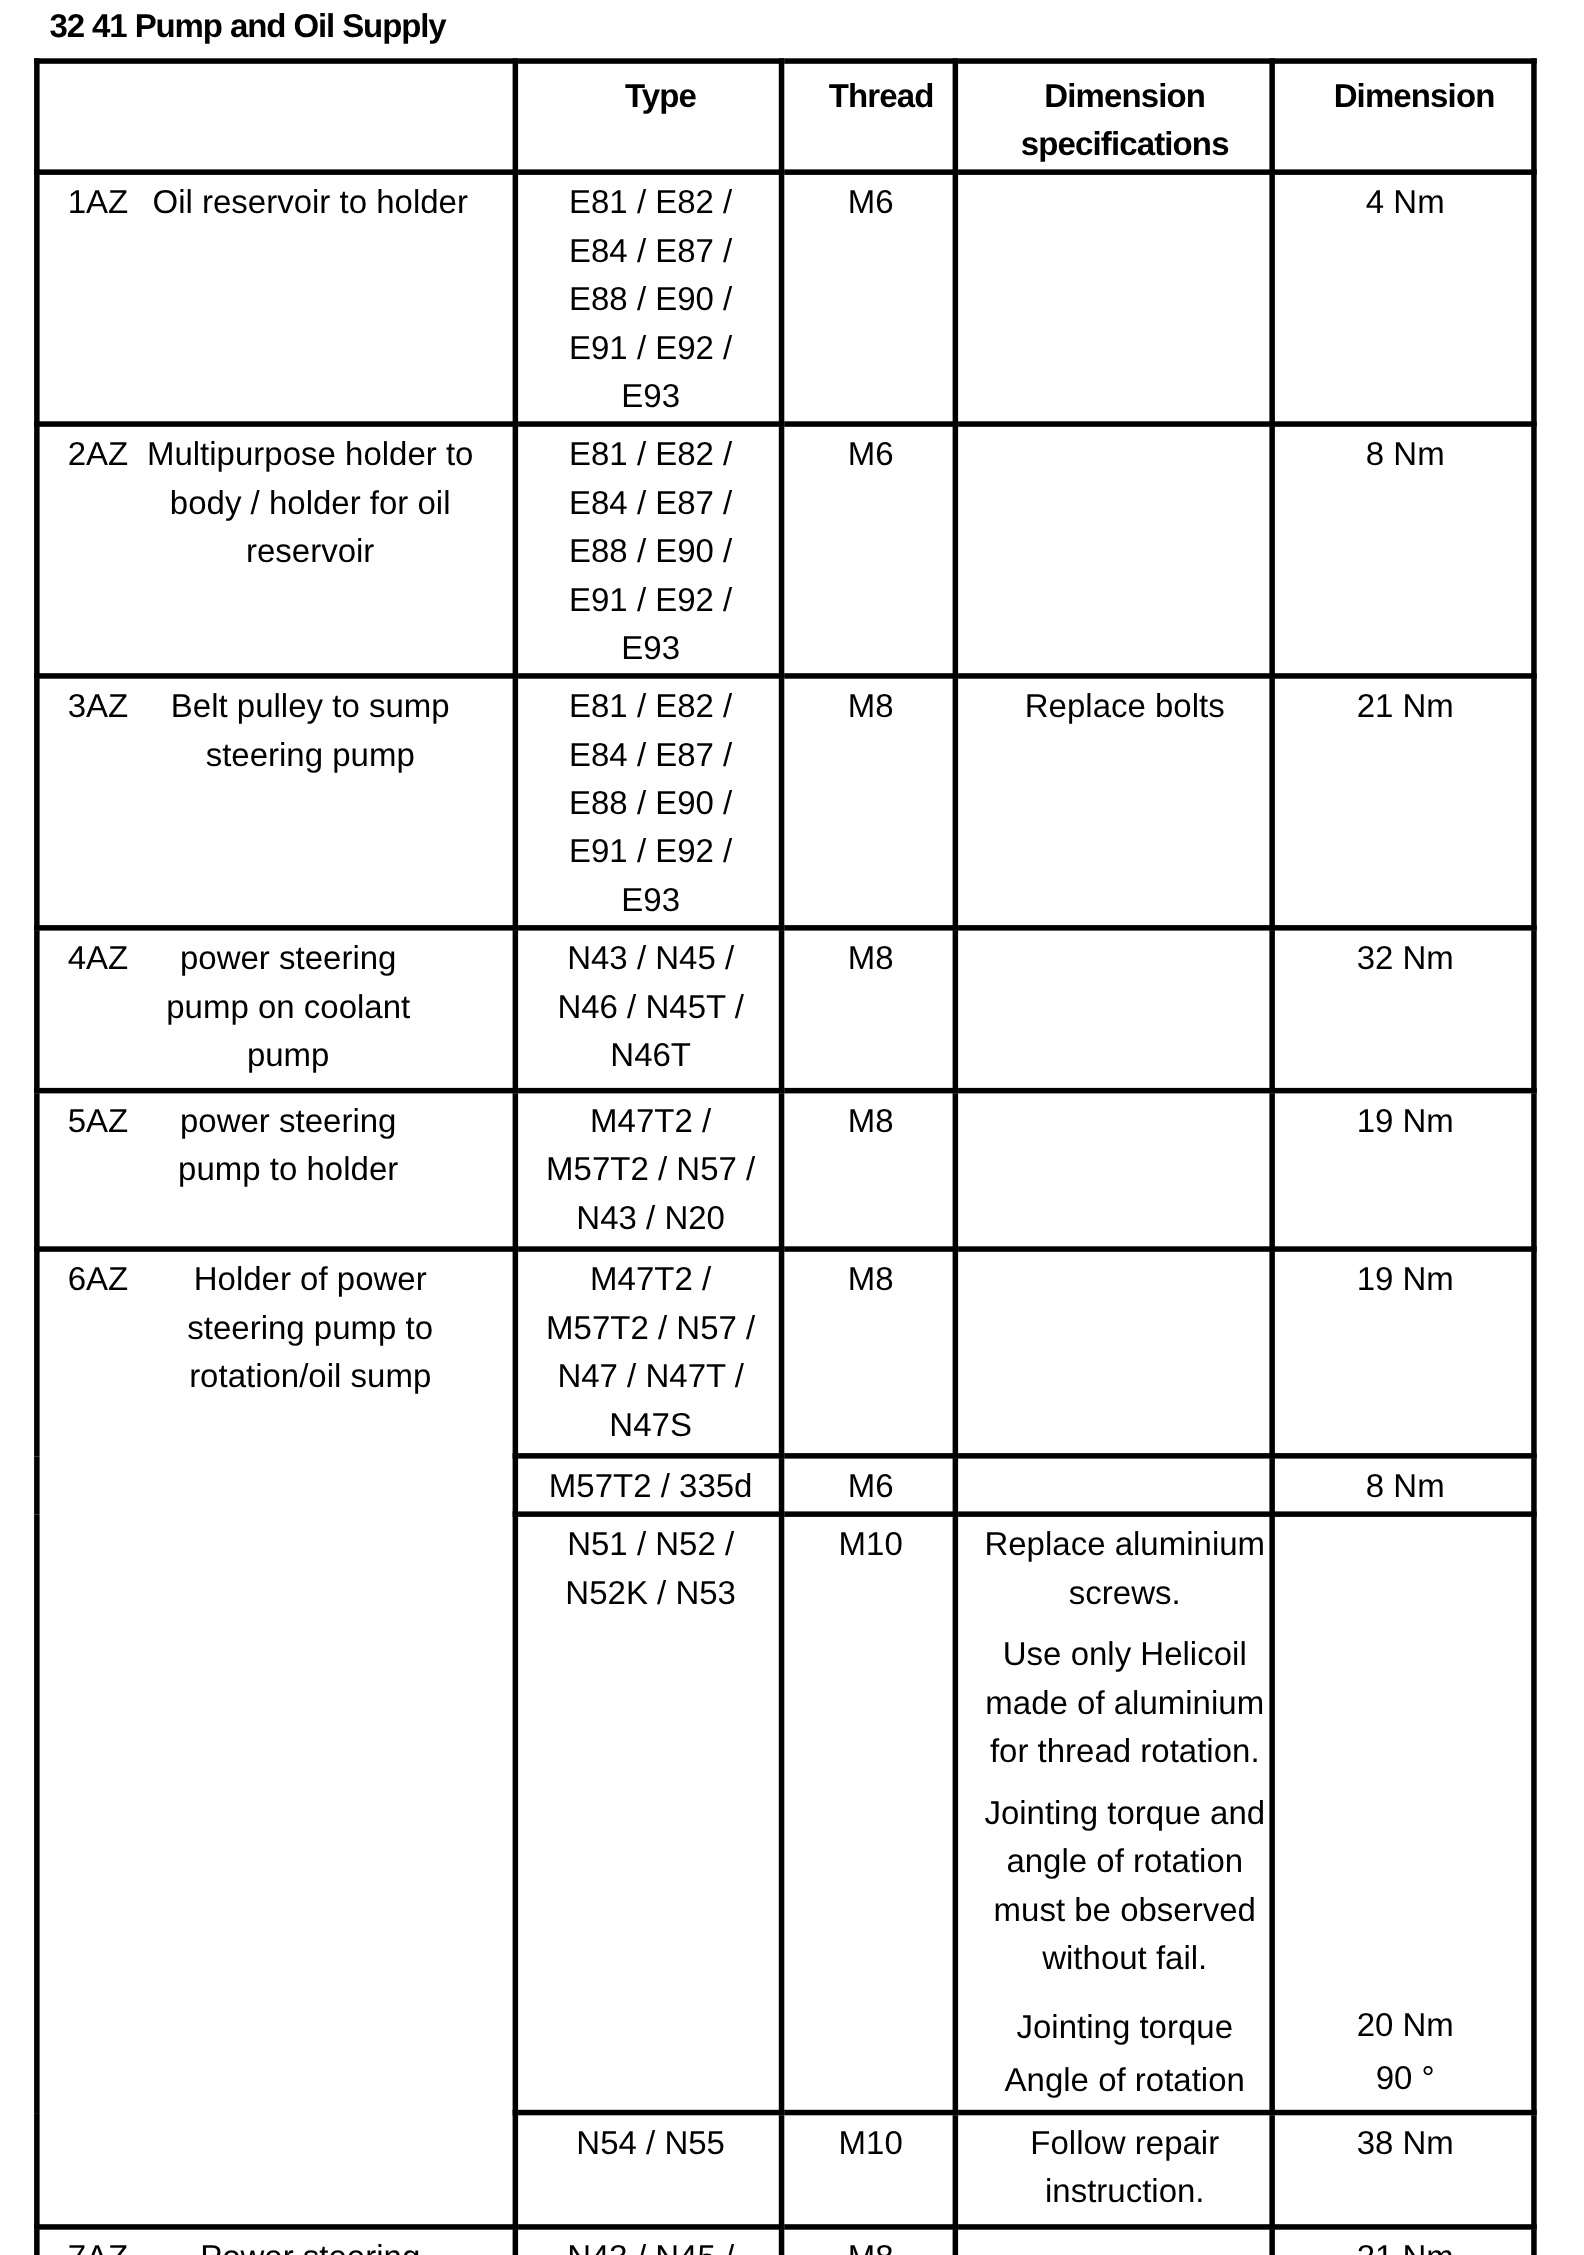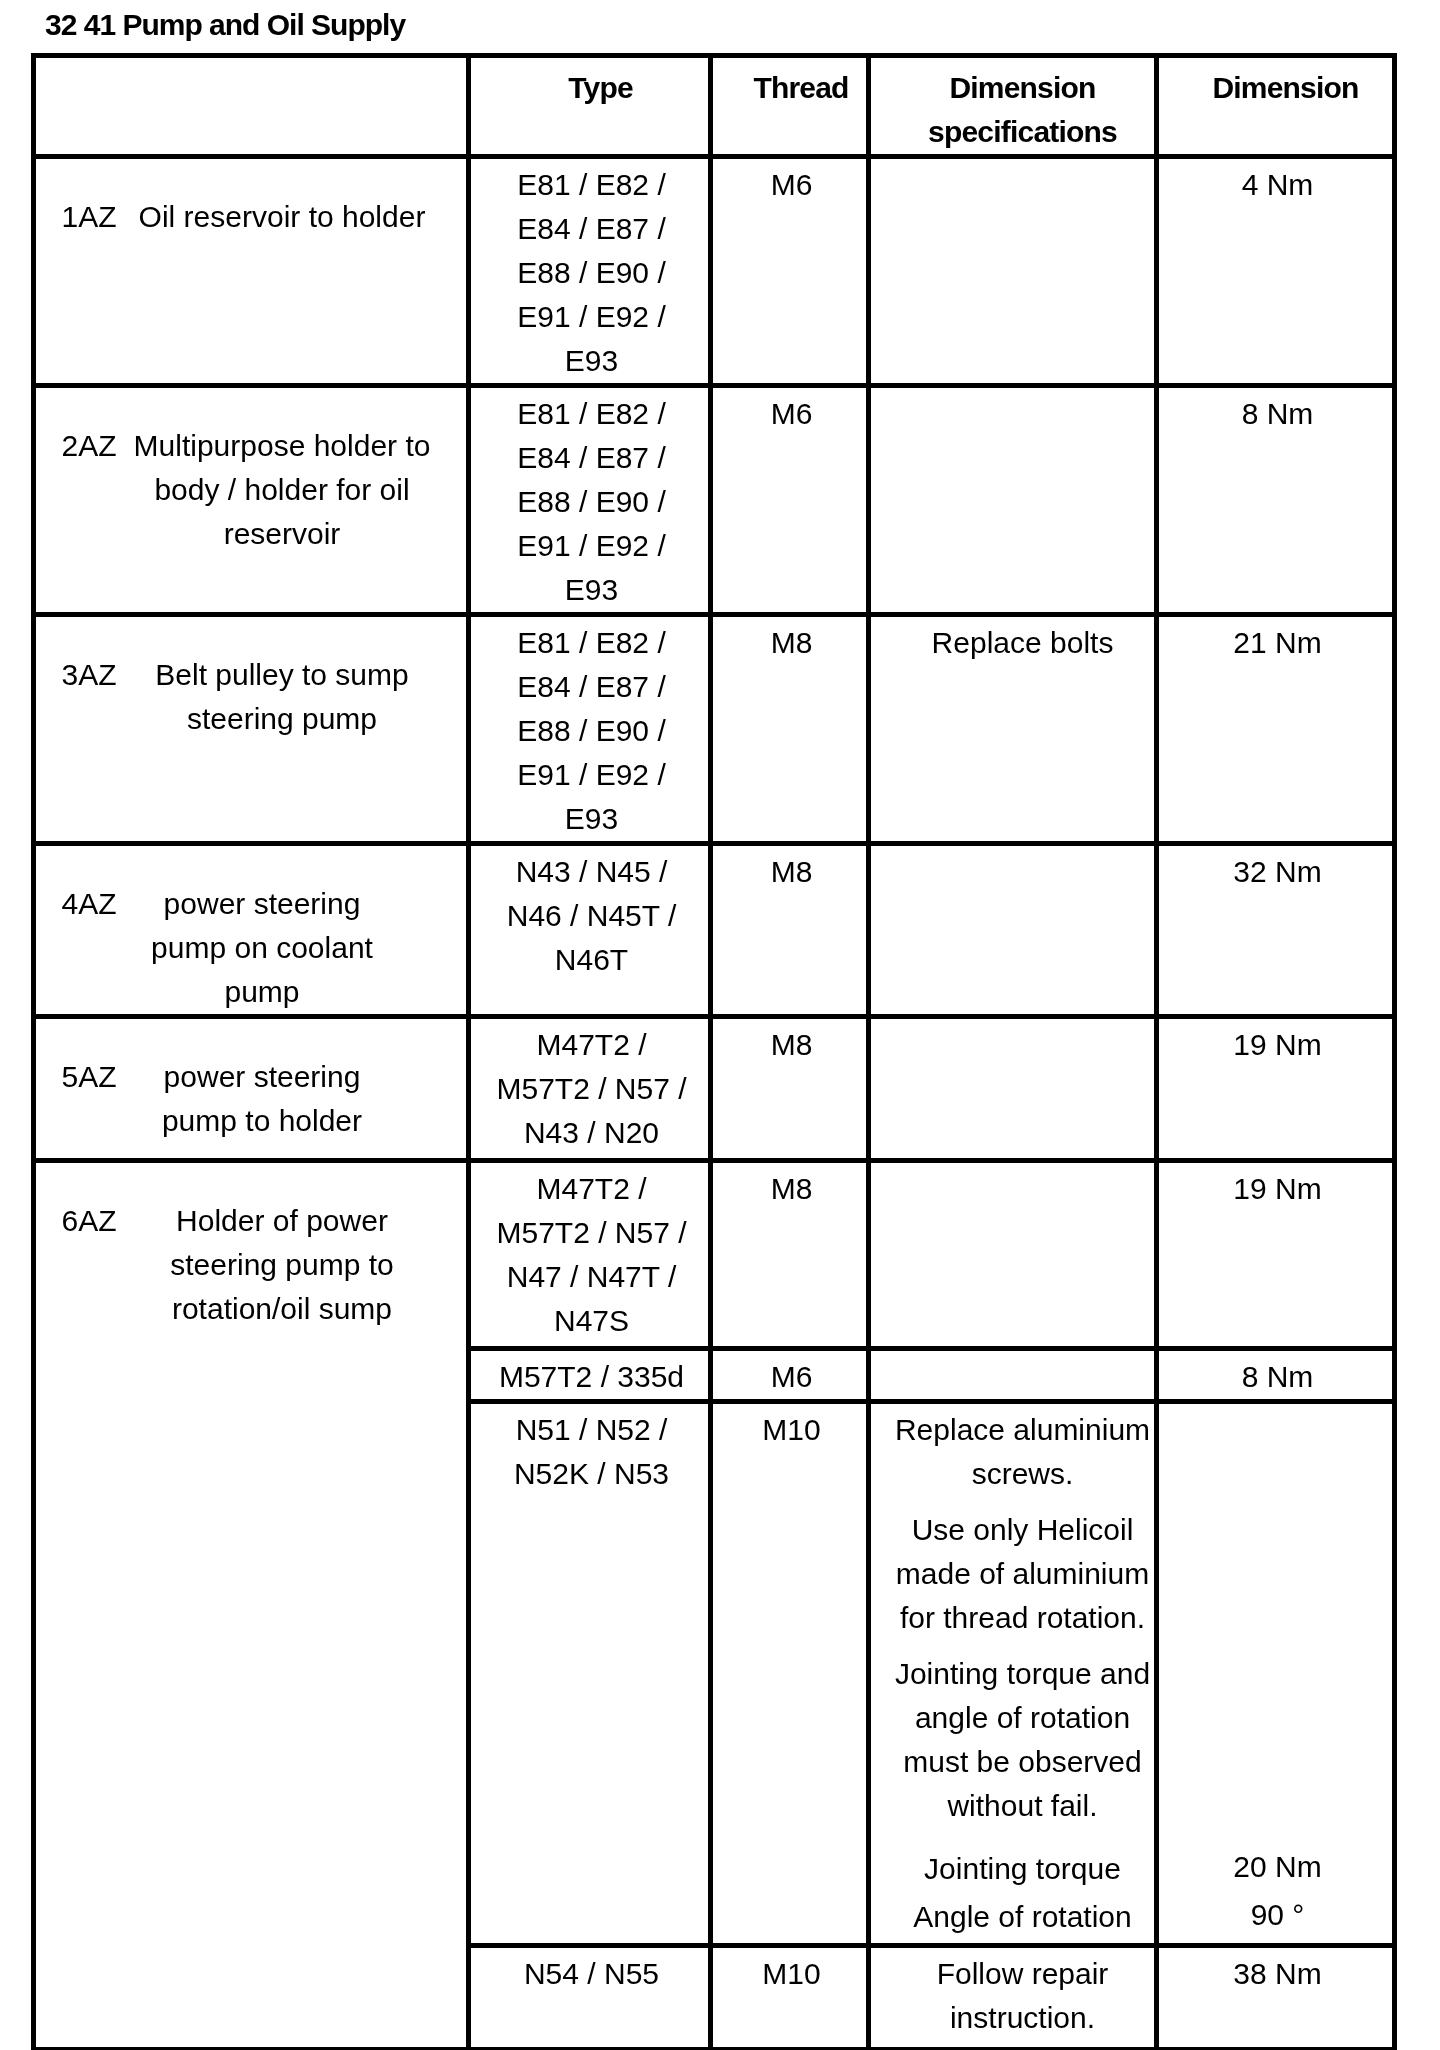--- a/index.html
+++ b/index.html
@@ -28,21 +28,21 @@
   col.c-thread { width: 158px; }
   col.c-spec { width: 288px; }
   col.c-dim { width: 238px; }
   th { font-weight: bold !important; letter-spacing: -0.8px; }
   thead th { height: 80px; padding-top: 8px !important; }
   .th-type { padding-left: 22px !important; }
   .th-thread { padding-left: 23px !important; }
   .th-spec { padding-left: 20px !important; line-height: 44px !important; }
   .th-dim { padding-left: 20px !important; overflow: hidden; white-space: nowrap; }
   .cell-item { padding: 4px 0 0 10px !important; }
-  .item-wrap { display: flex; margin-top: 32px; }
+  .item-wrap { display: flex; }
   .item-code { width: 86px; flex: none; }
   .item-desc { width: 300px; }
   .cell-type { padding: 4px 0 0 4px !important; }
   .cell-thread { padding: 4px 0 0 4px !important; }
   .cell-spec { padding: 4px 0 0 20px !important; }
   .cell-dim { padding: 4px 0 0 4px !important; }
   .type-line { display: block; white-space: nowrap; }
   .spec-para { display: block; margin-bottom: 12px; }
   .spec-para:last-child { margin-bottom: 0; }
   .spec-pair { display: block; height: 48px; }

